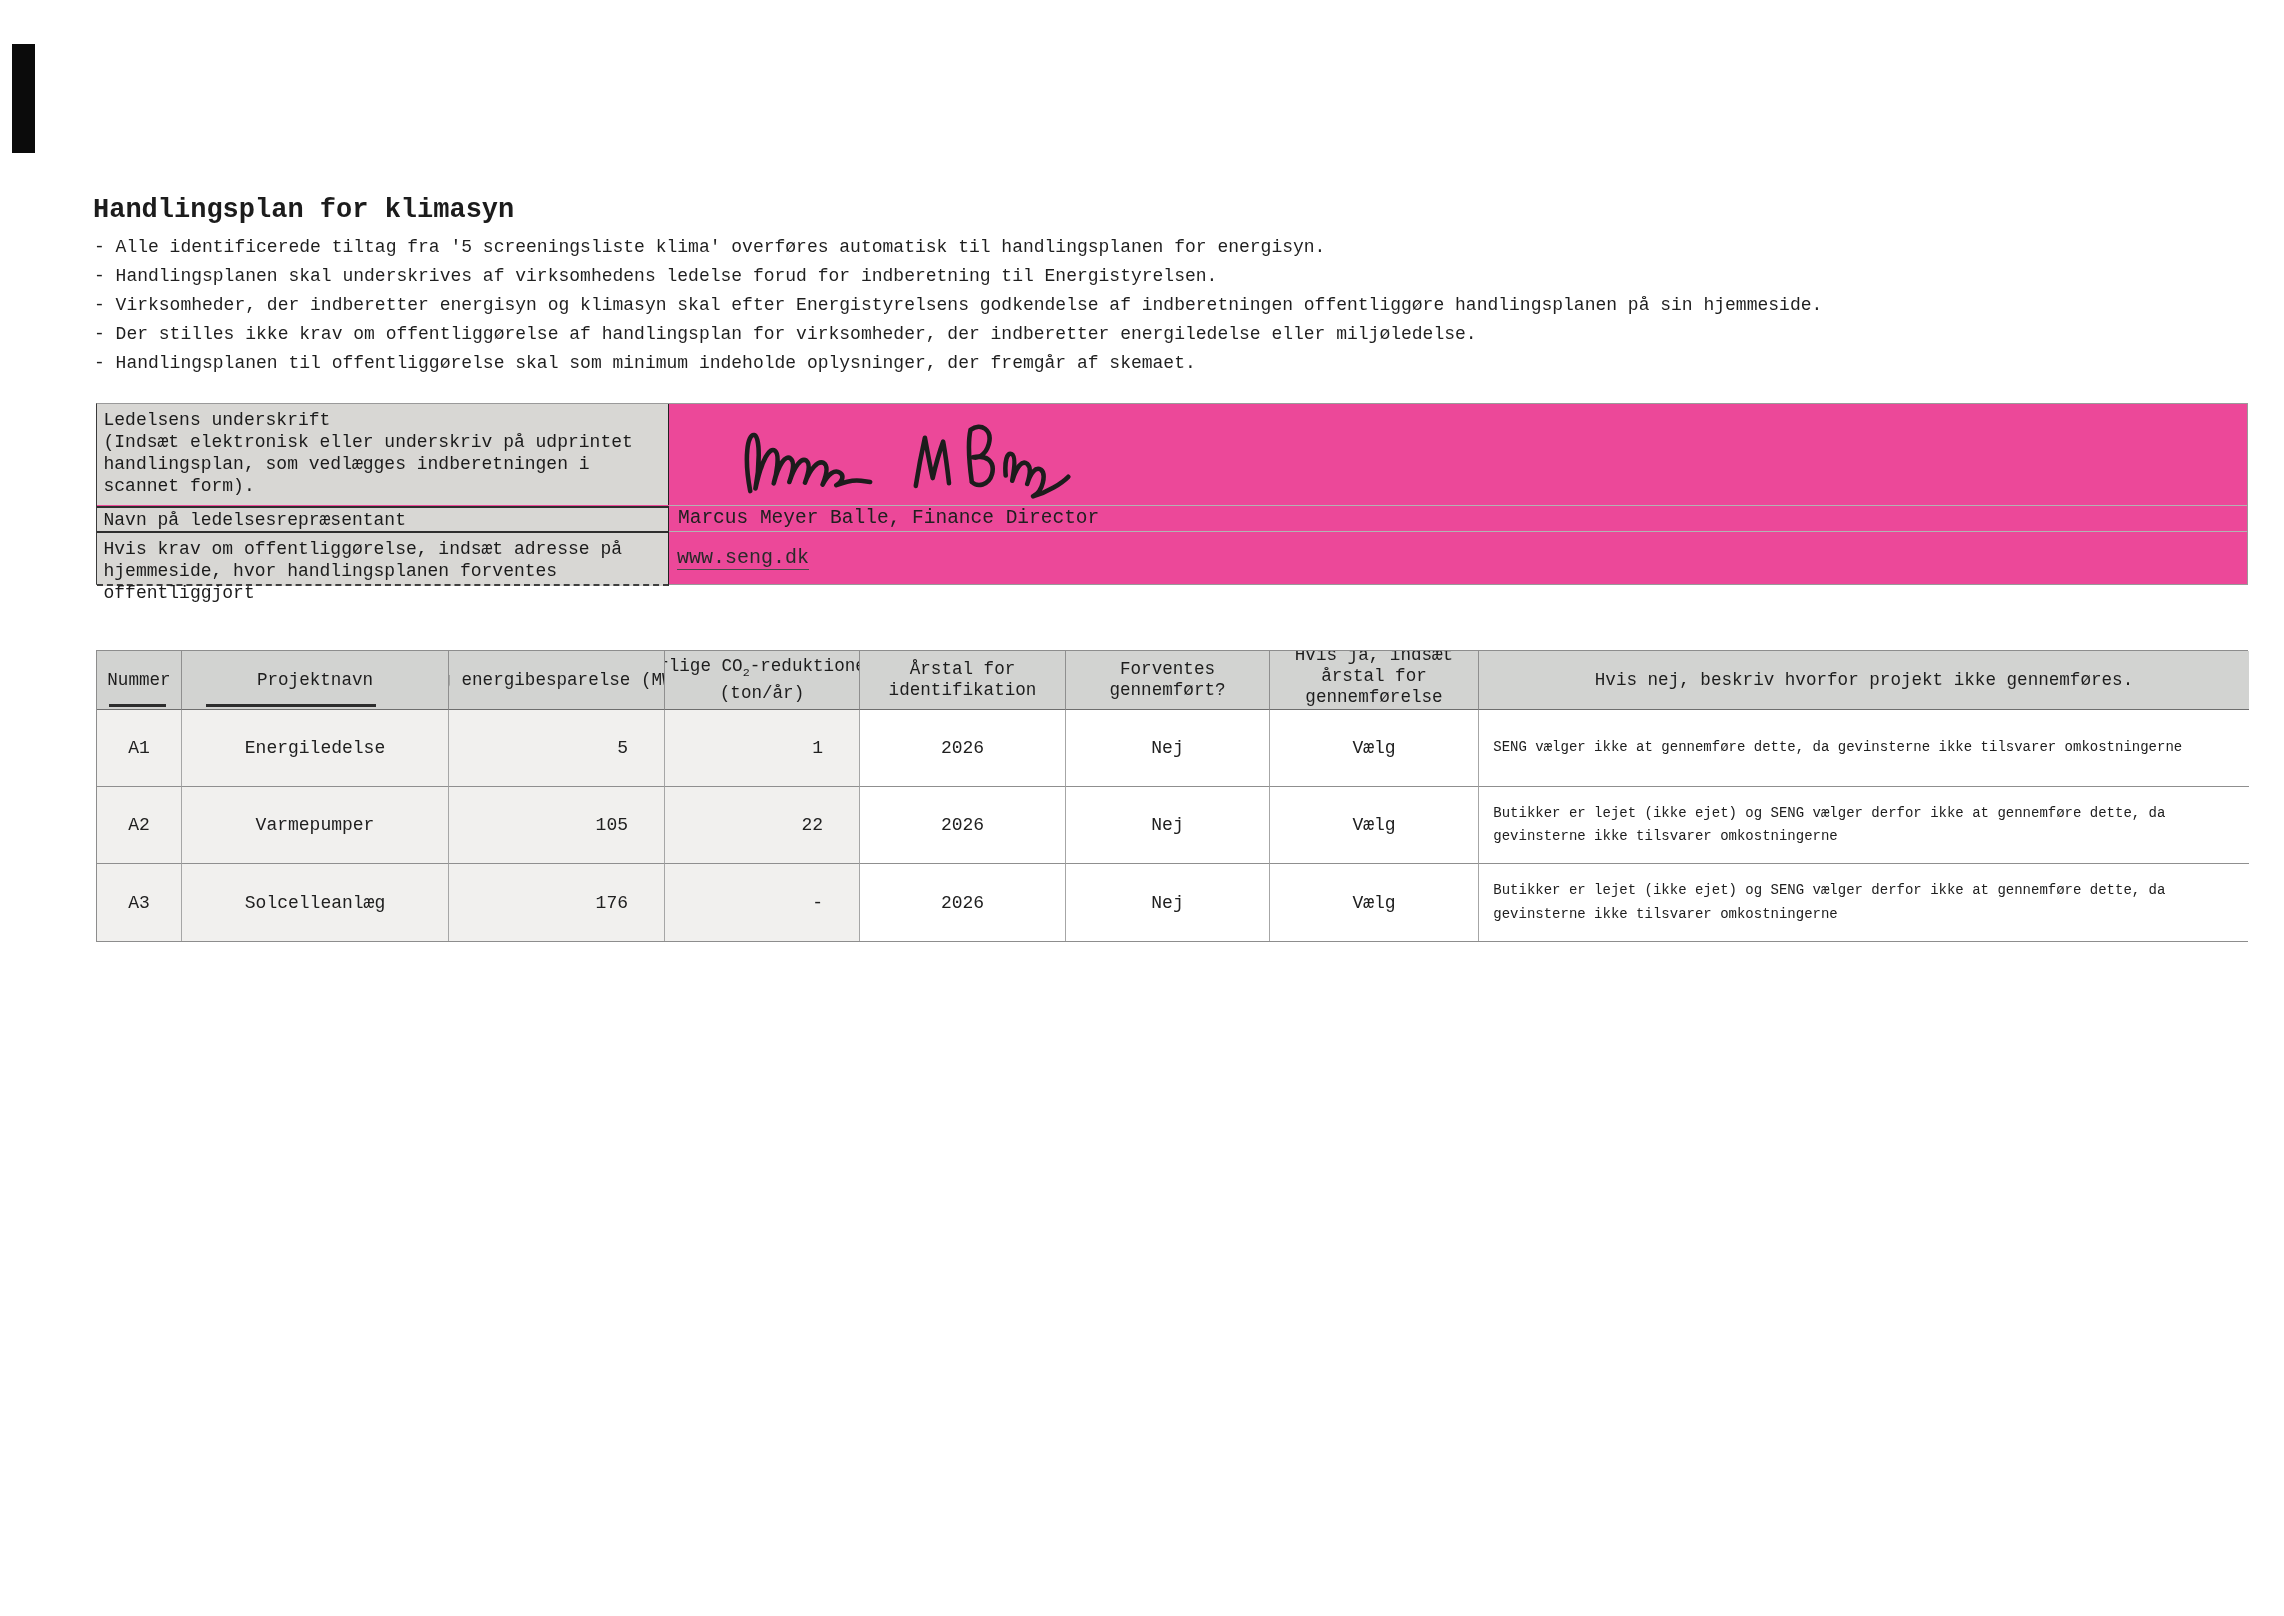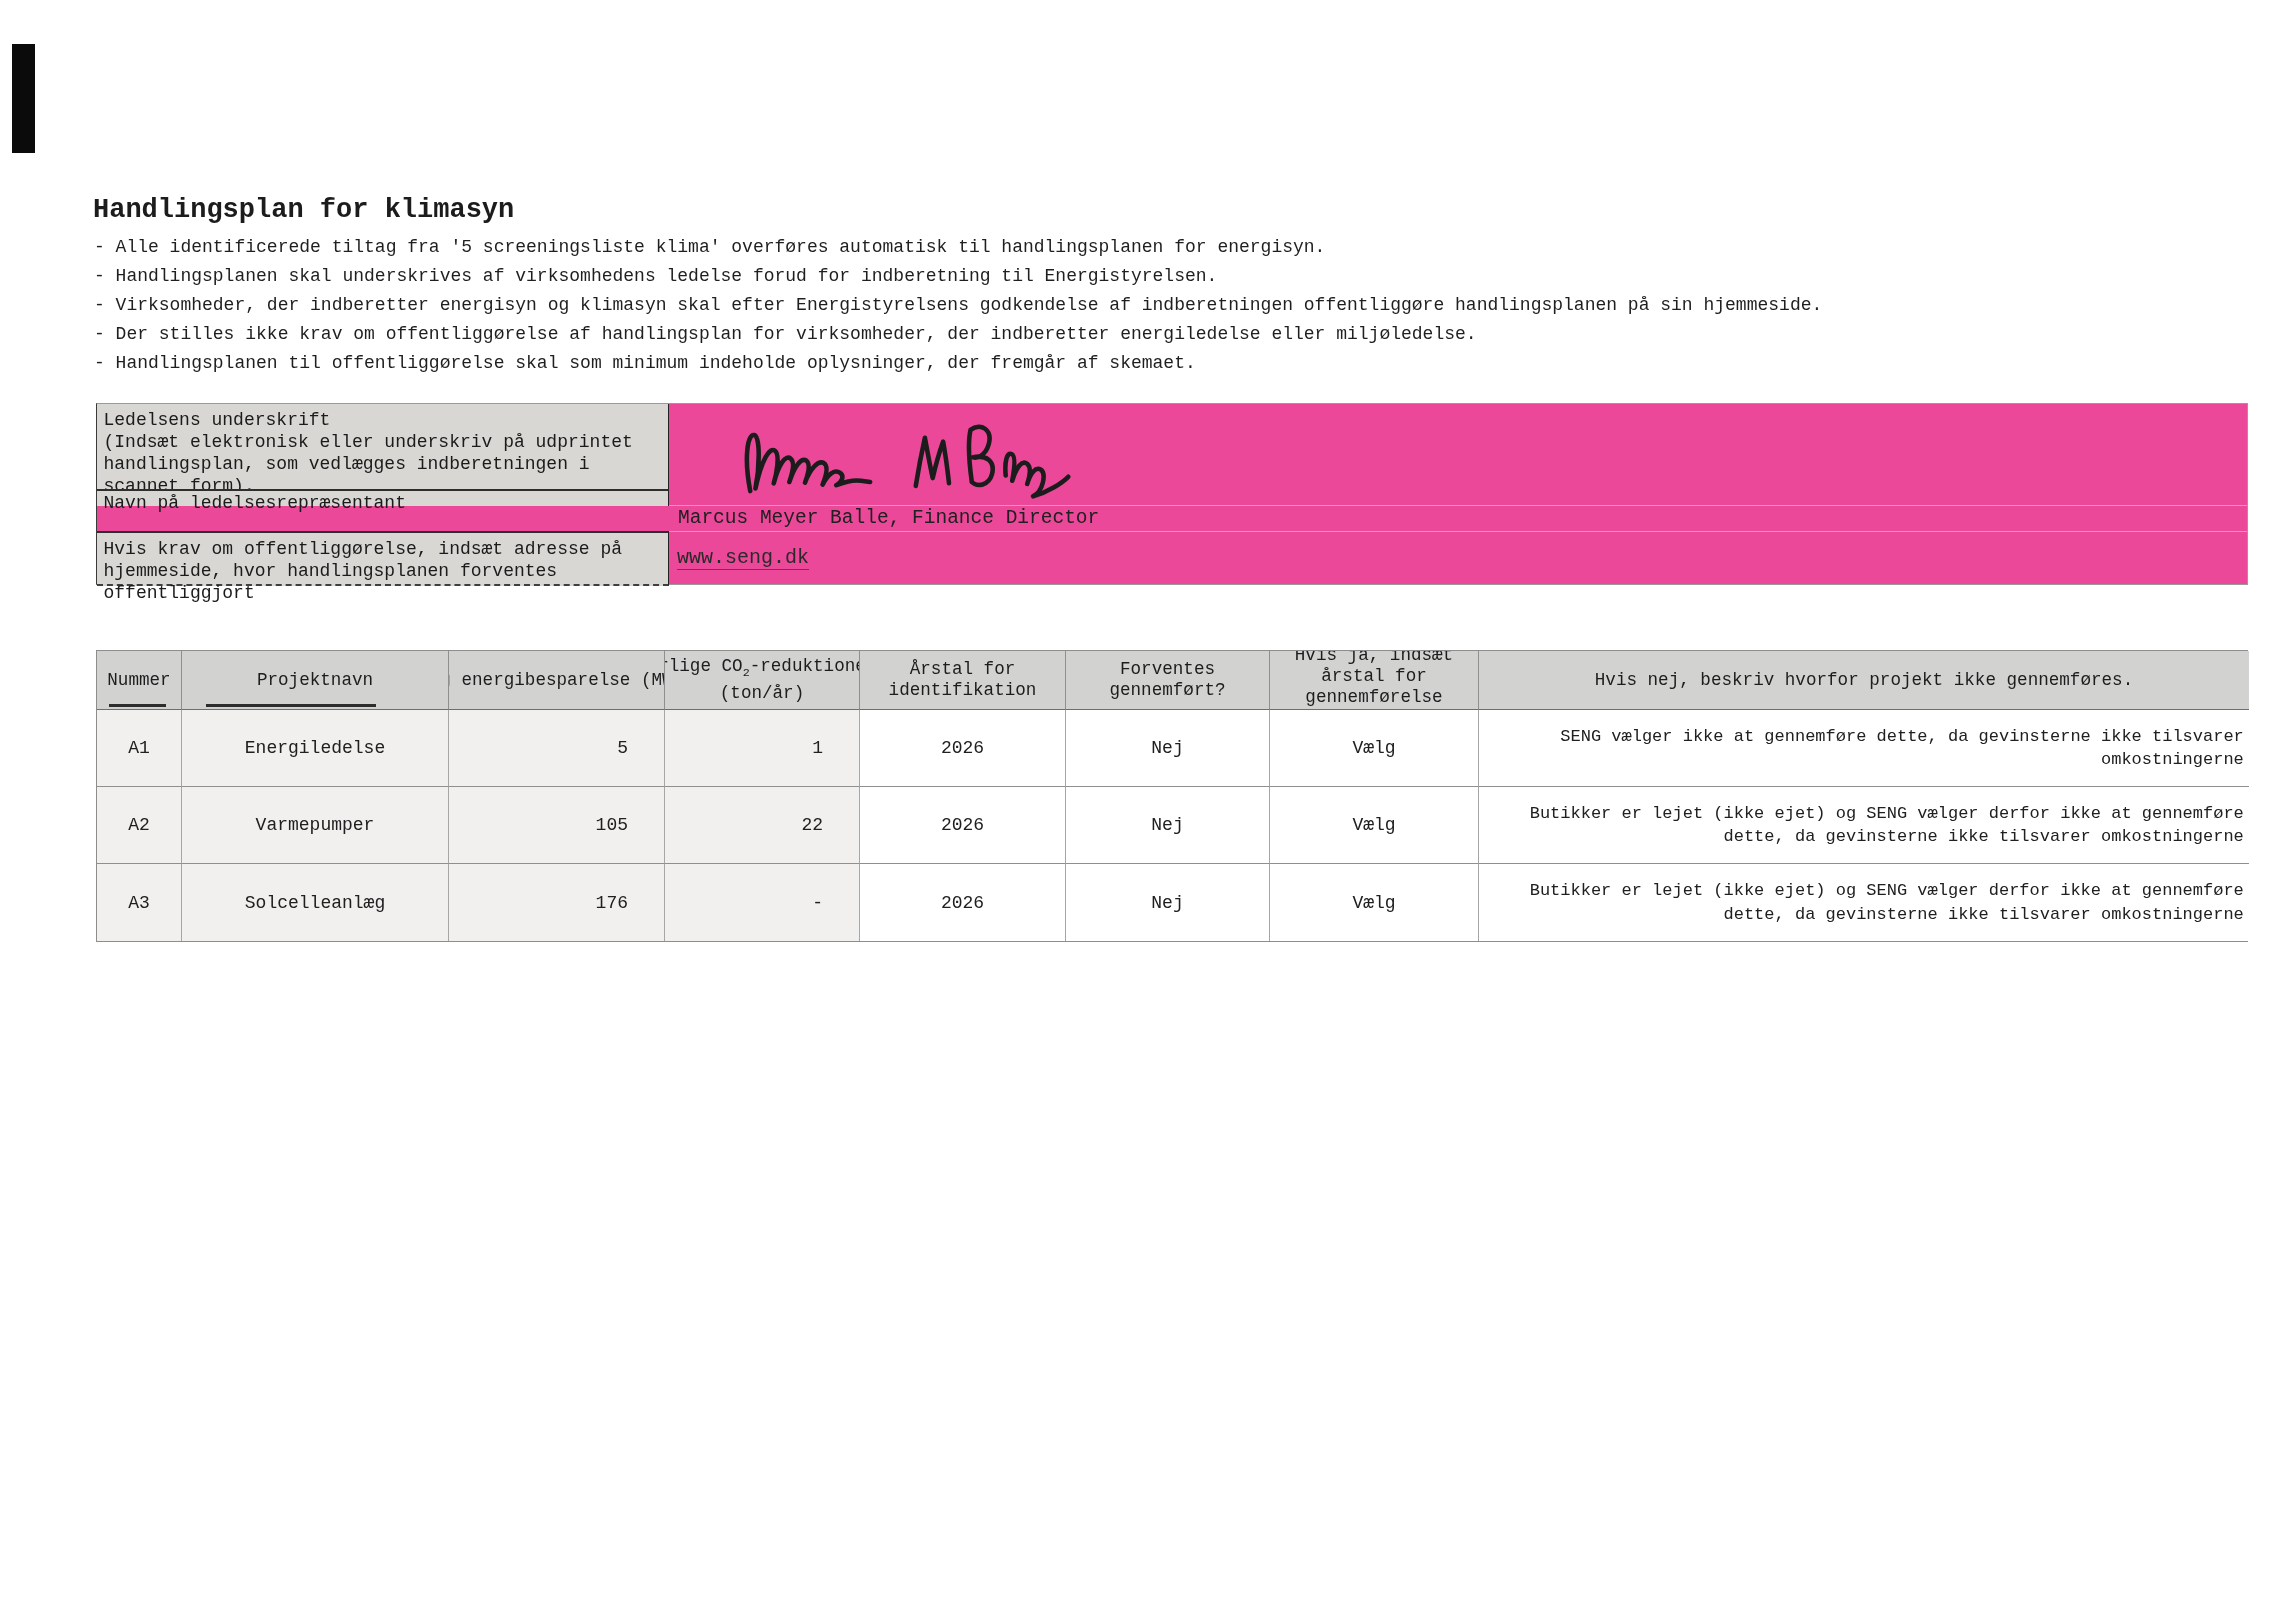--- a/index.html
+++ b/index.html
@@ -26,21 +26,21 @@
     position:absolute;left:96px;top:403px;width:2152px;height:182px;
     box-sizing:border-box;background:#ec4899;
     border:0.7px solid #9a9a9a;border-left:1.3px solid #3a3a3a;
   }
   .form-label{
     position:absolute;left:0;width:572px;box-sizing:border-box;
     background:#d8d7d4;border-right:1.3px solid #222222;
     padding:5.2px 6.5px 0 6.5px;font-size:18px;line-height:22px;color:#1b1b1b;
   }
   .fl-r1{top:0;height:101px;}
-  .fl-r2{top:85px;height:17px;border-top:2px solid #2e2e2e;padding-top:1.3px;}
+  .fl-r2{top:102px;height:26px;border-top:2px solid #2e2e2e;padding-top:1.3px;}
   .fl-r3{top:127px;height:55px;border-top:2px solid #2e2e2e;border-bottom:2px dashed #3f3f3f;}
   .fl-para{width:559px;}
   .form-sep{position:absolute;left:572px;right:0;height:0.7px;background:#b3b3b3;}
   .sep1{top:101px;} .sep2{top:127px;}
 
   .sig-cell{position:absolute;left:573px;top:0;right:0;height:101px;}
   .sig-cell svg{position:absolute;left:62px;top:14.3px;}
   .name-cell{
     position:absolute;left:581px;top:101px;right:0;height:26px;
     display:flex;align-items:center;font-size:19.5px;color:#202020;
@@ -73,21 +73,21 @@
   .mark-projekt{left:9%;width:64%;}
 
   .td{
     display:flex;align-items:center;justify-content:center;
     font-size:18px;color:#202020;background:#ffffff;
     border-right:0.7px solid #a6a6a6;border-bottom:1.3px solid #8f8f8f;
     box-sizing:border-box;text-align:center;
   }
   .td.shade{background:#f1f0ee;}
   .td.num{justify-content:flex-end;padding-right:36px;}
-  .td.reason{justify-content:flex-start;text-align:right;padding:5.2px 5.2px 5.2px 14.3px;font-size:17px;line-height:23.5px;}
+  .td.reason{justify-content:flex-start;text-align:left;padding:5.2px 5.2px 5.2px 14.3px;font-size:14px;line-height:23.5px;}
   .last-col{border-right:none;}
   .last-row{border-bottom:none;}
 </style>
 </head>
 <body>
 
 <div class="page">
 
   <div class="scan-bar"></div>
 

